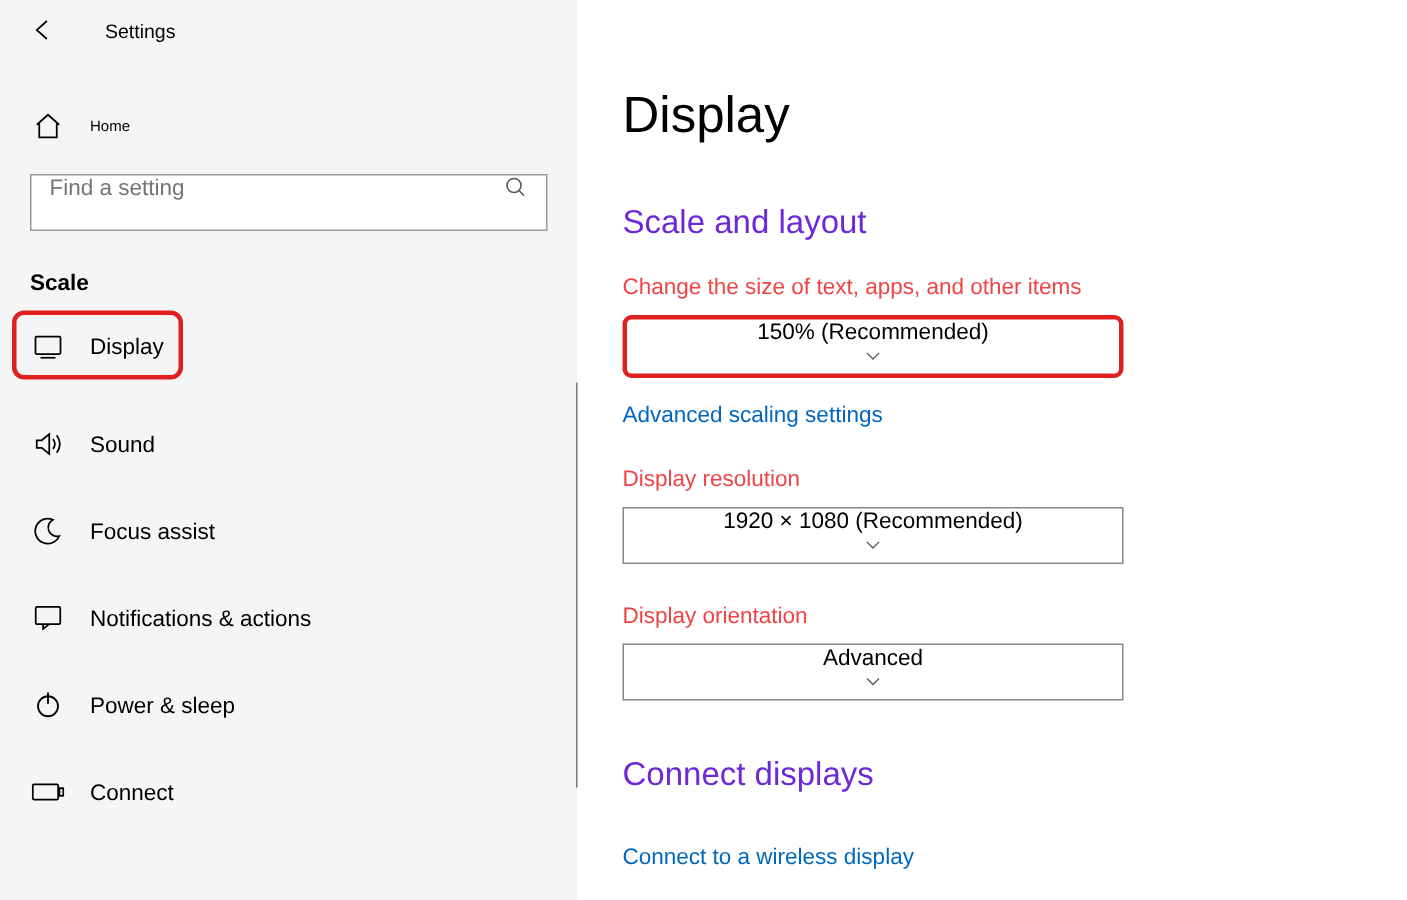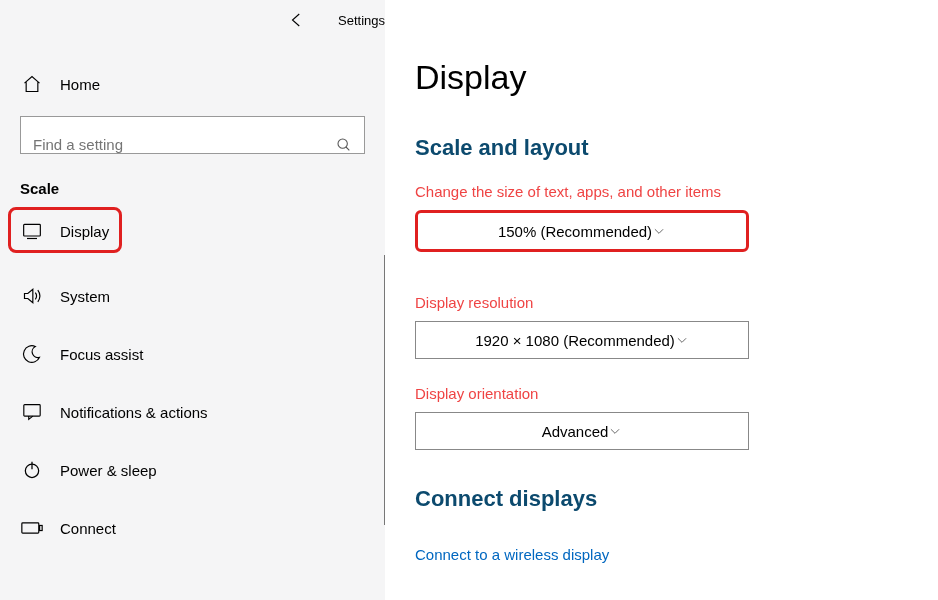--- a/index.html
+++ b/index.html
@@ -1,37 +1,37 @@
 <!DOCTYPE html>
 <html><head>
 <meta charset="utf-8">
 <style>
 * { box-sizing: border-box; margin: 0; padding: 0; font-family: "Segoe UI", Tahoma, sans-serif; }
 body { width: 938px; height: 600px; background: #fff; display: flex; overflow: hidden; }
 .sidebar { width: 385px; background: #f5f5f6; padding: 0; position: relative; }
-.titlebar { display: flex; align-items: center; height: 40px; padding-left: 18px; justify-content: flex-end; }
+.titlebar { display: flex; align-items: center; height: 40px; padding-left: 18px; }
 .back-arrow { width: 22px; height: 22px; display: flex; align-items: center; justify-content: center; cursor: pointer; }
 .window-title { font-size: 13px; margin-left: 30px; color: #000; }
 .home-row { display: flex; align-items: center; padding: 12px 0 12px 20px; margin-top: 22px; cursor: pointer; }
 .home-row .icon { width: 24px; display: flex; justify-content: center; }
-.home-row .label { font-size: 15px; margin-left: 16px; color: #000; }
-.search-box { margin: 10px 20px 0 20px; border: 1px solid #999; height: 38px; display: flex; align-items: flex-end; background: #fff; position: relative; }
+.home-row .label { font-size: 10px; margin-left: 16px; color: #000; }
+.search-box { margin: 10px 20px 0 20px; border: 1px solid #999; height: 38px; display: flex; align-items: flex-start; background: #fff; position: relative; }
 .search-box input { border: none; outline: none; flex: 1; padding: 0 12px; font-size: 15px; background: transparent; }
 .search-box .search-ico { position: absolute; right: 12px; color: #555; }
 .section-hdr { font-size: 15px; font-weight: 600; margin: 26px 0 14px 20px; color: #000; }
 .nav-item { display: flex; align-items: center; height: 58px; padding-left: 20px; cursor: pointer; position: relative; }
 .nav-item .icon { width: 24px; display: flex; justify-content: center; color: #333; }
 .nav-item .label { font-size: 15px; margin-left: 16px; color: #000; }
 .highlight-box { position: absolute; border: 3px solid #e02020; border-radius: 8px; left: 8px; top: -4px; width: 114px; height: 46px; pointer-events: none; }
 .divider-line { position: absolute; right: 0; top: 255px; width: 1px; height: 270px; background: #777; }
 .main { flex: 1; padding: 58px 0 0 30px; overflow: hidden; background: #fff; }
 .page-title { font-size: 34px; font-weight: 400; color: #000; margin-bottom: 38px; }
-.sub-heading { font-size: 22px; font-weight: 700; color: #0c4a6e; margin-bottom: 22px; }
+.sub-heading { font-size: 22px; font-weight: 400; color: #6d28d9; margin-bottom: 22px; }
 .field-label { font-size: 15px; color: #ef4444; margin-bottom: 10px; }
-.dropdown { width: 334px; height: 38px; border: 1px solid #888; display: flex; align-items: center; padding: 0 28px; justify-content: center; cursor: pointer; background: #fff; position: relative; }
+.dropdown { width: 334px; height: 38px; border: 1px solid #888; display: flex; align-items: center; padding: 0 28px; justify-content: flex-start; cursor: pointer; background: #fff; position: relative; flex-direction: column; }
 .dropdown .value { font-size: 15px; }
 .dropdown .chev { color: #555; }
 .dropdown.redbox { border: 3px solid #e02020; border-radius: 6px; height: 42px; }
 .link { font-size: 15px; color: #0067c0; cursor: pointer; }
 .spacer-16 { height: 16px; }
 .spacer-26 { height: 26px; }
 .spacer-36 { height: 36px; }
 .spacer-12 { height: 12px; }
 svg { display: block; }
 </style>
@@ -81,21 +81,21 @@
   </div>
 
   <div class="nav-item">
     <span class="icon">
       <svg width="20" height="20" viewBox="0 0 24 24" fill="none" stroke="#000" stroke-width="1.4">
           <path d="M3 9 V15 H7 L13 20 V4 L7 9 Z"></path>
           <path d="M16 8 Q19 12 16 16"></path>
           <path d="M19 5 Q24 12 19 19"></path>
         </svg>
     </span>
-    <span class="label">System</span>
+    <span class="label">Sound</span>
   </div>
 
   <div class="nav-item">
     <span class="icon">
       <svg width="20" height="20" viewBox="0 0 24 24" fill="none" stroke="#000" stroke-width="1.4">
           <path d="M16 3 A10 10 0 1 0 21 16 A7 7 0 0 1 16 3 Z"></path>
         </svg>
     </span>
     <span class="label">Focus assist</span>
   </div>
@@ -142,20 +142,21 @@
   <div class="dropdown redbox">
     <span class="value">150% (Recommended)</span>
     <span class="chev">
       <svg width="14" height="14" viewBox="0 0 24 24" fill="none" stroke="#555" stroke-width="1.5">
           <path d="M5 9 L12 16 L19 9"></path>
         </svg>
     </span>
   </div>
 
   <div class="spacer-16"></div>
+  <div class="link">Advanced scaling settings</div>
 
   <div class="spacer-26"></div>
   <div class="field-label">Display resolution</div>
   <div class="dropdown">
     <span class="value">1920 × 1080 (Recommended)</span>
     <span class="chev">
       <svg width="14" height="14" viewBox="0 0 24 24" fill="none" stroke="#555" stroke-width="1.5">
           <path d="M5 9 L12 16 L19 9"></path>
         </svg>
     </span>

